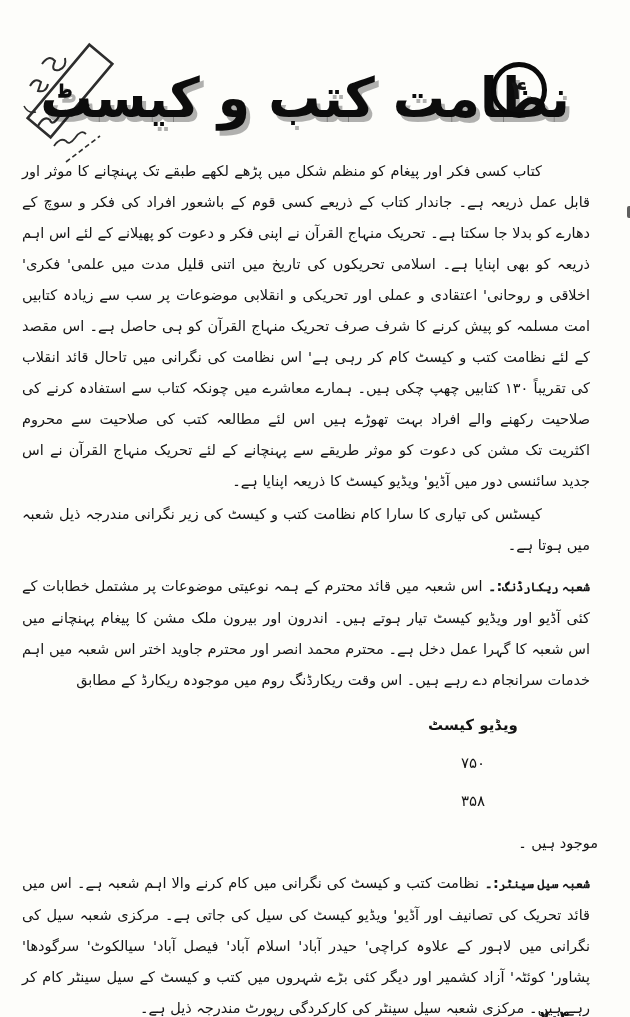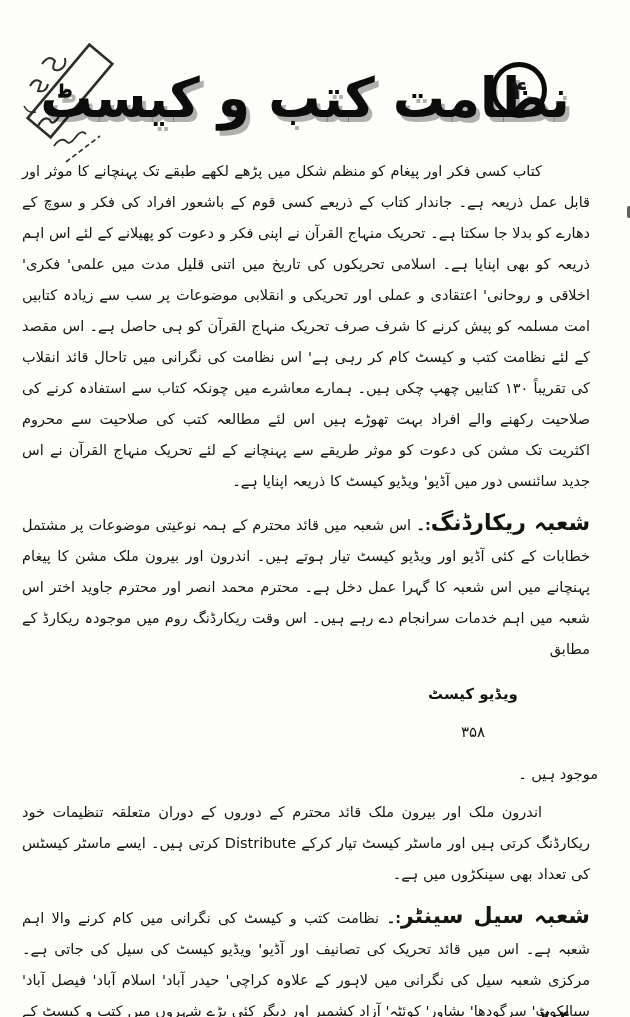--- a/index.html
+++ b/index.html
@@ -34,21 +34,21 @@
   
   .content{padding:4px 24px 0 22px;}
   .para{
     margin:0 16px 2px 0;
     font-size:14.5px;
     line-height:31px;
     text-align:justify;
     text-justify:inter-word;
   }
   .indent{text-indent:48px;}
-  .sec-head{font-weight:bold;font-size:22px;}
+  .sec-head{font-weight:bold;font-size:12px;font-family:Liberation Serif, serif;}
   .sec-sep{font-weight:bold;}
   .section-para{margin-top:10px;}
   
   .cass-table{
     display:flex;flex-direction:row;gap:34px;
     width:fit-content;
     margin:10px 58px 8px auto;
     font-size:15px;
   }
   .ct-col{display:flex;flex-direction:column;}
@@ -82,35 +82,36 @@
       <path d="M16 72 q4 8 12 6" stroke-width="1.6"></path>
     </svg>
     <div class="page-title">نظامت کتب و کیسٹ</div>
     <div class="circle-num">۴</div>
   </div>
 
   <div class="content">
 
     <p class="para indent">کتاب کسی فکر اور پیغام کو منظم شکل میں پڑھے لکھے طبقے تک پہنچانے کا موثر اور قابل عمل ذریعہ ہے۔ جاندار کتاب کے ذریعے کسی قوم کے باشعور افراد کی فکر و سوچ کے دھارے کو بدلا جا سکتا ہے۔ تحریک منہاج القرآن نے اپنی فکر و دعوت کو پھیلانے کے لئے اس اہم ذریعہ کو بھی اپنایا ہے۔ اسلامی تحریکوں کی تاریخ میں اتنی قلیل مدت میں علمی' فکری' اخلاقی و روحانی' اعتقادی و عملی اور تحریکی و انقلابی موضوعات پر سب سے زیادہ کتابیں امت مسلمہ کو پیش کرنے کا شرف صرف تحریک منہاج القرآن کو ہی حاصل ہے۔ اس مقصد کے لئے نظامت کتب و کیسٹ کام کر رہی ہے' اس نظامت کی نگرانی میں تاحال قائد انقلاب کی تقریباً ۱۳۰ کتابیں چھپ چکی ہیں۔ ہمارے معاشرے میں چونکہ کتاب سے استفادہ کرنے کی صلاحیت رکھنے والے افراد بہت تھوڑے ہیں اس لئے مطالعہ کتب کی صلاحیت سے محروم اکثریت تک مشن کی دعوت کو موثر طریقے سے پہنچانے کے لئے تحریک منہاج القرآن نے اس جدید سائنسی دور میں آڈیو' ویڈیو کیسٹ کا ذریعہ اپنایا ہے۔</p>
 
+    <p class="para indent">کیسٹس کی تیاری کا سارا کام نظامت کتب و کیسٹ کی زیر نگرانی مندرجہ ذیل شعبہ میں ہوتا ہے۔</p>
 
     <p class="para section-para">
       <span class="sec-head">شعبہ ریکارڈنگ</span><span class="sec-sep">:۔ </span><span>اس شعبہ میں قائد محترم کے ہمہ نوعیتی موضوعات پر مشتمل خطابات کے کئی آڈیو اور ویڈیو کیسٹ تیار ہوتے ہیں۔ اندرون اور بیرون ملک مشن کا پیغام پہنچانے میں اس شعبہ کا گہرا عمل دخل ہے۔ محترم محمد انصر اور محترم جاوید اختر اس شعبہ میں اہم خدمات سرانجام دے رہے ہیں۔ اس وقت ریکارڈنگ روم میں موجودہ ریکارڈ کے مطابق</span>
     </p>
 
     <div class="cass-table">
       <div class="ct-col ct-video">
         <div class="ct-head">ویڈیو کیسٹ</div>
+        <div class="ct-cell">۷۵۰</div>
         <div class="ct-cell">۳۵۸</div>
       </div>
     </div>
 
     <p class="para continuation-line">موجود ہیں ۔</p>
 
-    <p class="para indent">اندرون ملک اور بیرون ملک قائد محترم کے دوروں کے دوران متعلقہ تنظیمات خود ریکارڈنگ کرتی ہیں اور ماسٹر کیسٹ تیار کرکے Distribute کرتی ہیں۔ ایسے ماسٹر کیسٹس کی تعداد بھی سینکڑوں میں ہے۔</p>
 
     <p class="para section-para">
       <span class="sec-head">شعبہ سیل سینٹر</span><span class="sec-sep">:۔ </span><span>نظامت کتب و کیسٹ کی نگرانی میں کام کرنے والا اہم شعبہ ہے۔ اس میں قائد تحریک کی تصانیف اور آڈیو' ویڈیو کیسٹ کی سیل کی جاتی ہے۔ مرکزی شعبہ سیل کی نگرانی میں لاہور کے علاوہ کراچی' حیدر آباد' اسلام آباد' فیصل آباد' سیالکوٹ' سرگودھا' پشاور' کوئٹہ' آزاد کشمیر اور دیگر کئی بڑے شہروں میں کتب و کیسٹ کے سیل سینٹر کام کر رہے ہیں۔ مرکزی شعبہ سیل سینٹر کی کارکردگی رپورٹ مندرجہ ذیل ہے۔</span>
     </p>
 
   </div>
 
   <div class="edge-mark"></div>
 
   <div class="page-number">۷۰۴</div>

